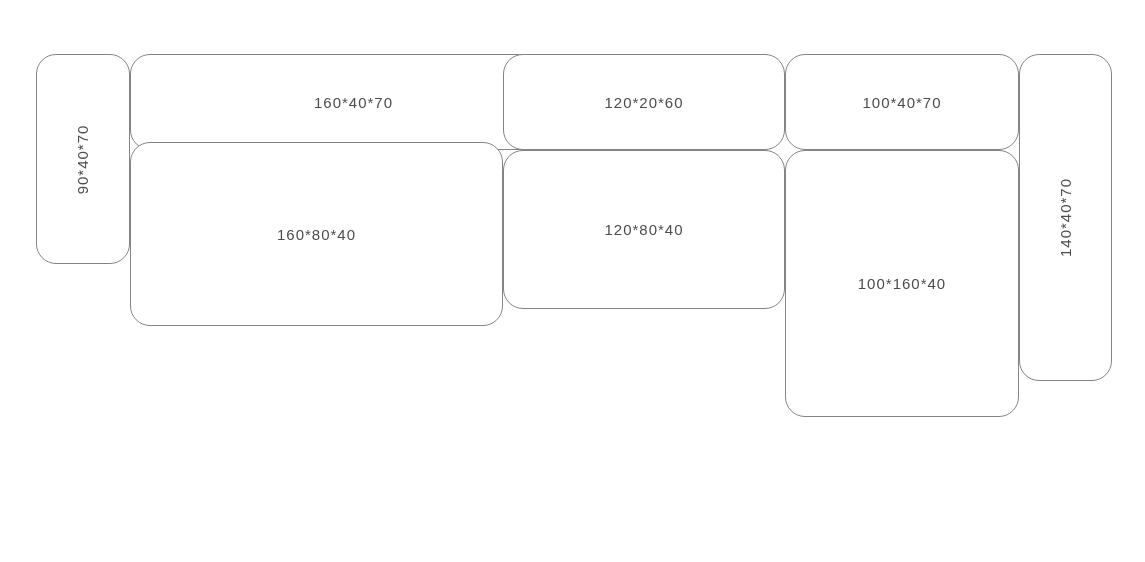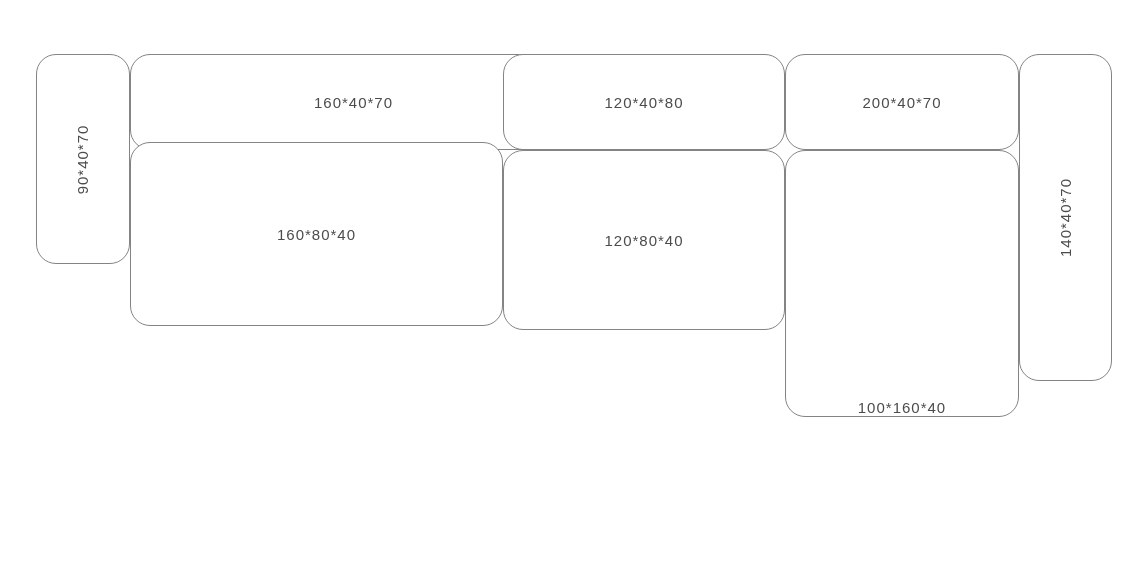--- a/index.html
+++ b/index.html
@@ -40,30 +40,30 @@
 <body>
 
 <div id="canvas" style="background: rgb(255, 255, 255);">
     <div class="module" style="left: 36px; top: 54px; width: 94px; height: 210px; border-color: rgb(132, 132, 132);">
       <span class="module-label vertical" style="color: rgb(76, 76, 76);">90*40*70</span>
     </div>
     <div class="module" style="left: 130px; top: 54px; width: 447px; height: 96px; border-color: rgb(132, 132, 132);">
       <span class="module-label" style="color: rgb(76, 76, 76);">160*40*70</span>
     </div>
     <div class="module" style="left: 503px; top: 54px; width: 282px; height: 96px; border-color: rgb(132, 132, 132);">
-      <span class="module-label" style="color: rgb(76, 76, 76);">120*40*80</span>
+      <span class="module-label" style="color: rgb(76, 76, 76);">120*20*60</span>
     </div>
     <div class="module" style="left: 785px; top: 54px; width: 234px; height: 96px; border-color: rgb(132, 132, 132);">
-      <span class="module-label" style="color: rgb(76, 76, 76);">200*40*70</span>
+      <span class="module-label" style="color: rgb(76, 76, 76);">100*40*70</span>
     </div>
     <div class="module" style="left: 1019px; top: 54px; width: 93px; height: 327px; border-color: rgb(132, 132, 132);">
       <span class="module-label vertical" style="color: rgb(76, 76, 76);">140*40*70</span>
     </div>
     <div class="module" style="left: 130px; top: 142px; width: 373px; height: 184px; border-color: rgb(132, 132, 132);">
       <span class="module-label" style="color: rgb(76, 76, 76);">160*80*40</span>
     </div>
-    <div class="module" style="left: 503px; top: 150px; width: 282px; height: 180px; border-color: rgb(132, 132, 132); justify-content: center;">
+    <div class="module" style="left: 503px; top: 150px; width: 282px; height: 159px; border-color: rgb(132, 132, 132); justify-content: center;">
       <span class="module-label" style="color: rgb(76, 76, 76);">120*80*40</span>
     </div>
-    <div class="module" style="left: 785px; top: 150px; width: 234px; height: 267px; border-color: rgb(132, 132, 132); align-items: flex-end;">
+    <div class="module" style="left: 785px; top: 150px; width: 234px; height: 267px; border-color: rgb(132, 132, 132);">
       <span class="module-label" style="color: rgb(76, 76, 76);">100*160*40</span>
     </div>
   </div>
 
 </body></html>

